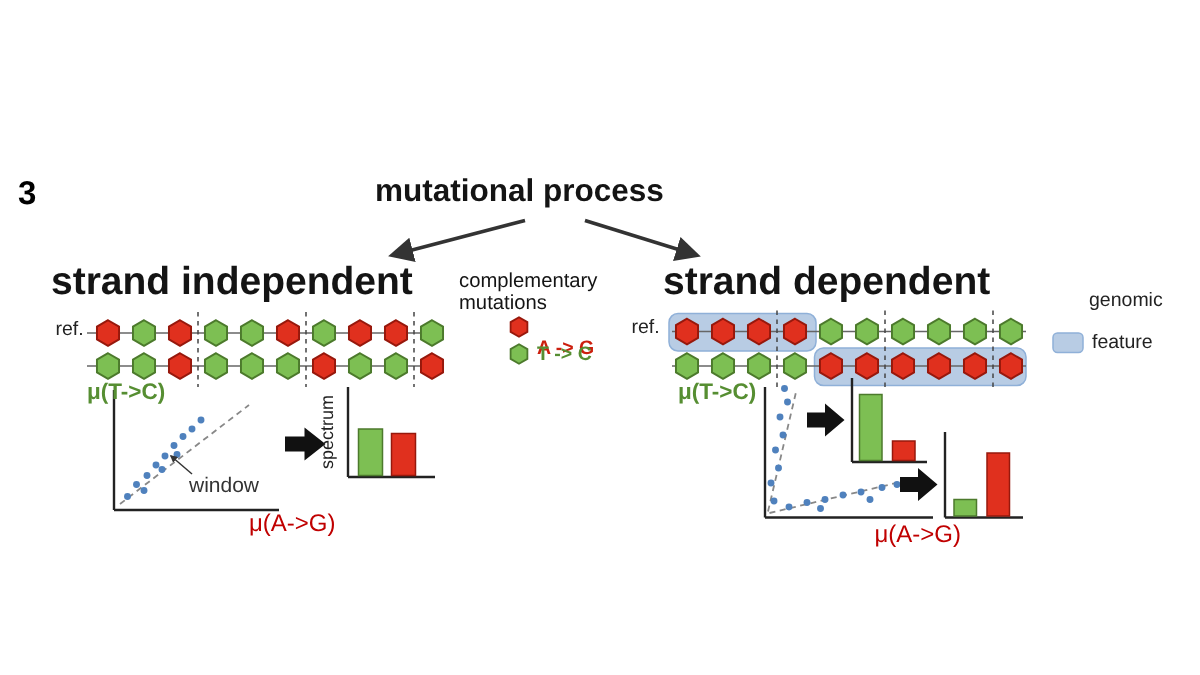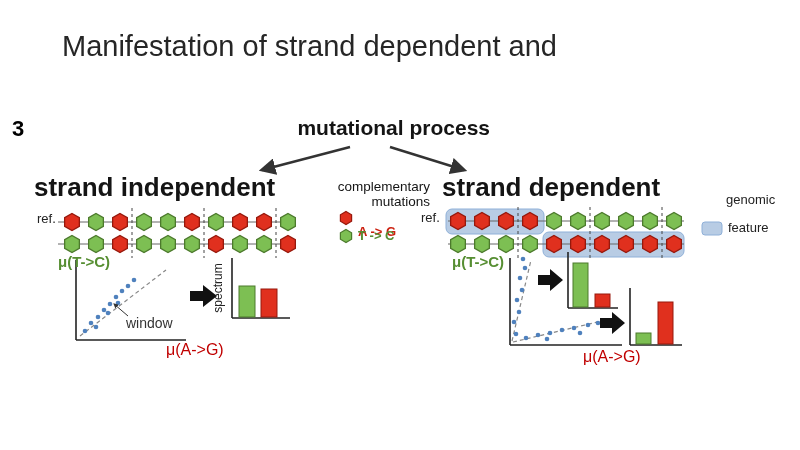--- a/index.html
+++ b/index.html
@@ -1,24 +1,24 @@
 <!DOCTYPE html>
 <html><head>
 <meta charset="utf-8">
 <style>
   *{margin:0;padding:0;box-sizing:border-box}
   html,body{width:800px;height:450px}
   body{position:relative;background:#ffffff;font-family:"Liberation Sans",sans-serif;overflow:hidden;color:#222}
   .lbl{position:absolute;white-space:nowrap}
   .title{font-size:29px;line-height:36px;color:#262626}
   .pagenum{font-size:22px;font-weight:700;color:#000}
-  .node{font-size:21px;font-weight:700;color:#141414;text-align:right}
+  .node{font-size:21px;font-weight:700;color:#141414;text-align:left}
   .branch{font-size:26px;font-weight:700;color:#141414}
   .small{font-size:13px;color:#222}
-  .legend-head{font-size:13.5px;color:#141414;text-align:right}
+  .legend-head{font-size:13.5px;color:#141414;text-align:left}
   .legend-red{font-size:13px;font-weight:700;color:#cc1f0e}
   .legend-green{font-size:13px;font-weight:700;color:#568e32}
   .mu-green{font-size:15px;font-weight:700;color:#568e32}
   .mu-red{font-size:16px;font-weight:400;color:#c00000}
   .tiny{font-size:14px;color:#333}
   .rot{transform:rotate(-90deg);transform-origin:center;font-size:12px;color:#222;text-align:center}
   svg.stage{position:absolute;left:0;top:0}
 </style>
 </head>
 <body>
@@ -181,21 +181,20 @@
     <line x1="630" y1="288" x2="630" y2="345" stroke="#222" stroke-width="1.6"></line>
     <line x1="630" y1="345" x2="682" y2="345" stroke="#222" stroke-width="1.6"></line>
     <g transform="translate(636,344)">
         <rect x="0" y="-11" width="15" height="11" fill="#7dbf53" stroke="#4c7a2c" stroke-width="1"></rect>
         <rect x="22" y="-42" width="15" height="42" fill="#e0301e" stroke="#97180c" stroke-width="1"></rect>
       </g>
   </g>
 </svg>
 
 <div class="lbl title" style="left:62px;top:28px">
-  <div>Manifestation of strand dependent and</div>
 </div>
 
 <div class="lbl pagenum" style="left:12px;top:116px">3</div>
 
 <div class="lbl node" style="left:250px;top:116px;width:240px">mutational process</div>
 
 <div class="lbl branch" style="left:34px;top:172px">strand independent</div>
 <div class="lbl branch" style="left:442px;top:172px">strand dependent</div>
 
 <div class="lbl small" style="left:37px;top:211px">ref.</div>

